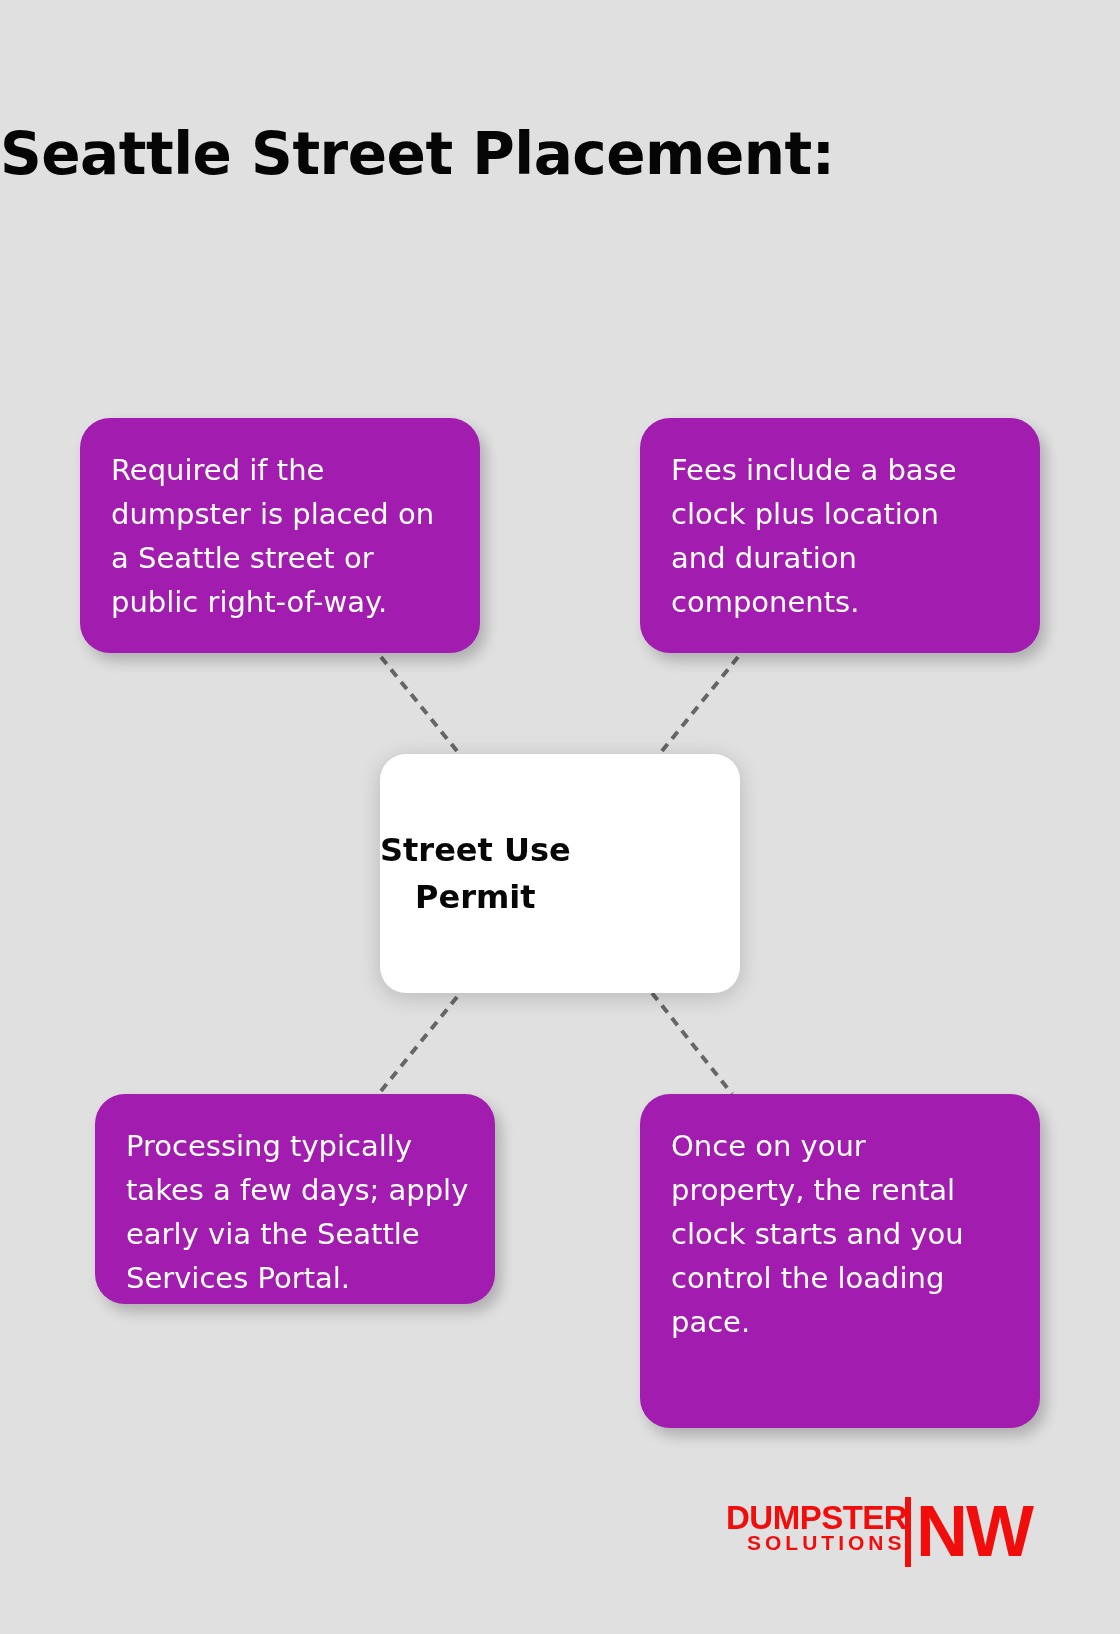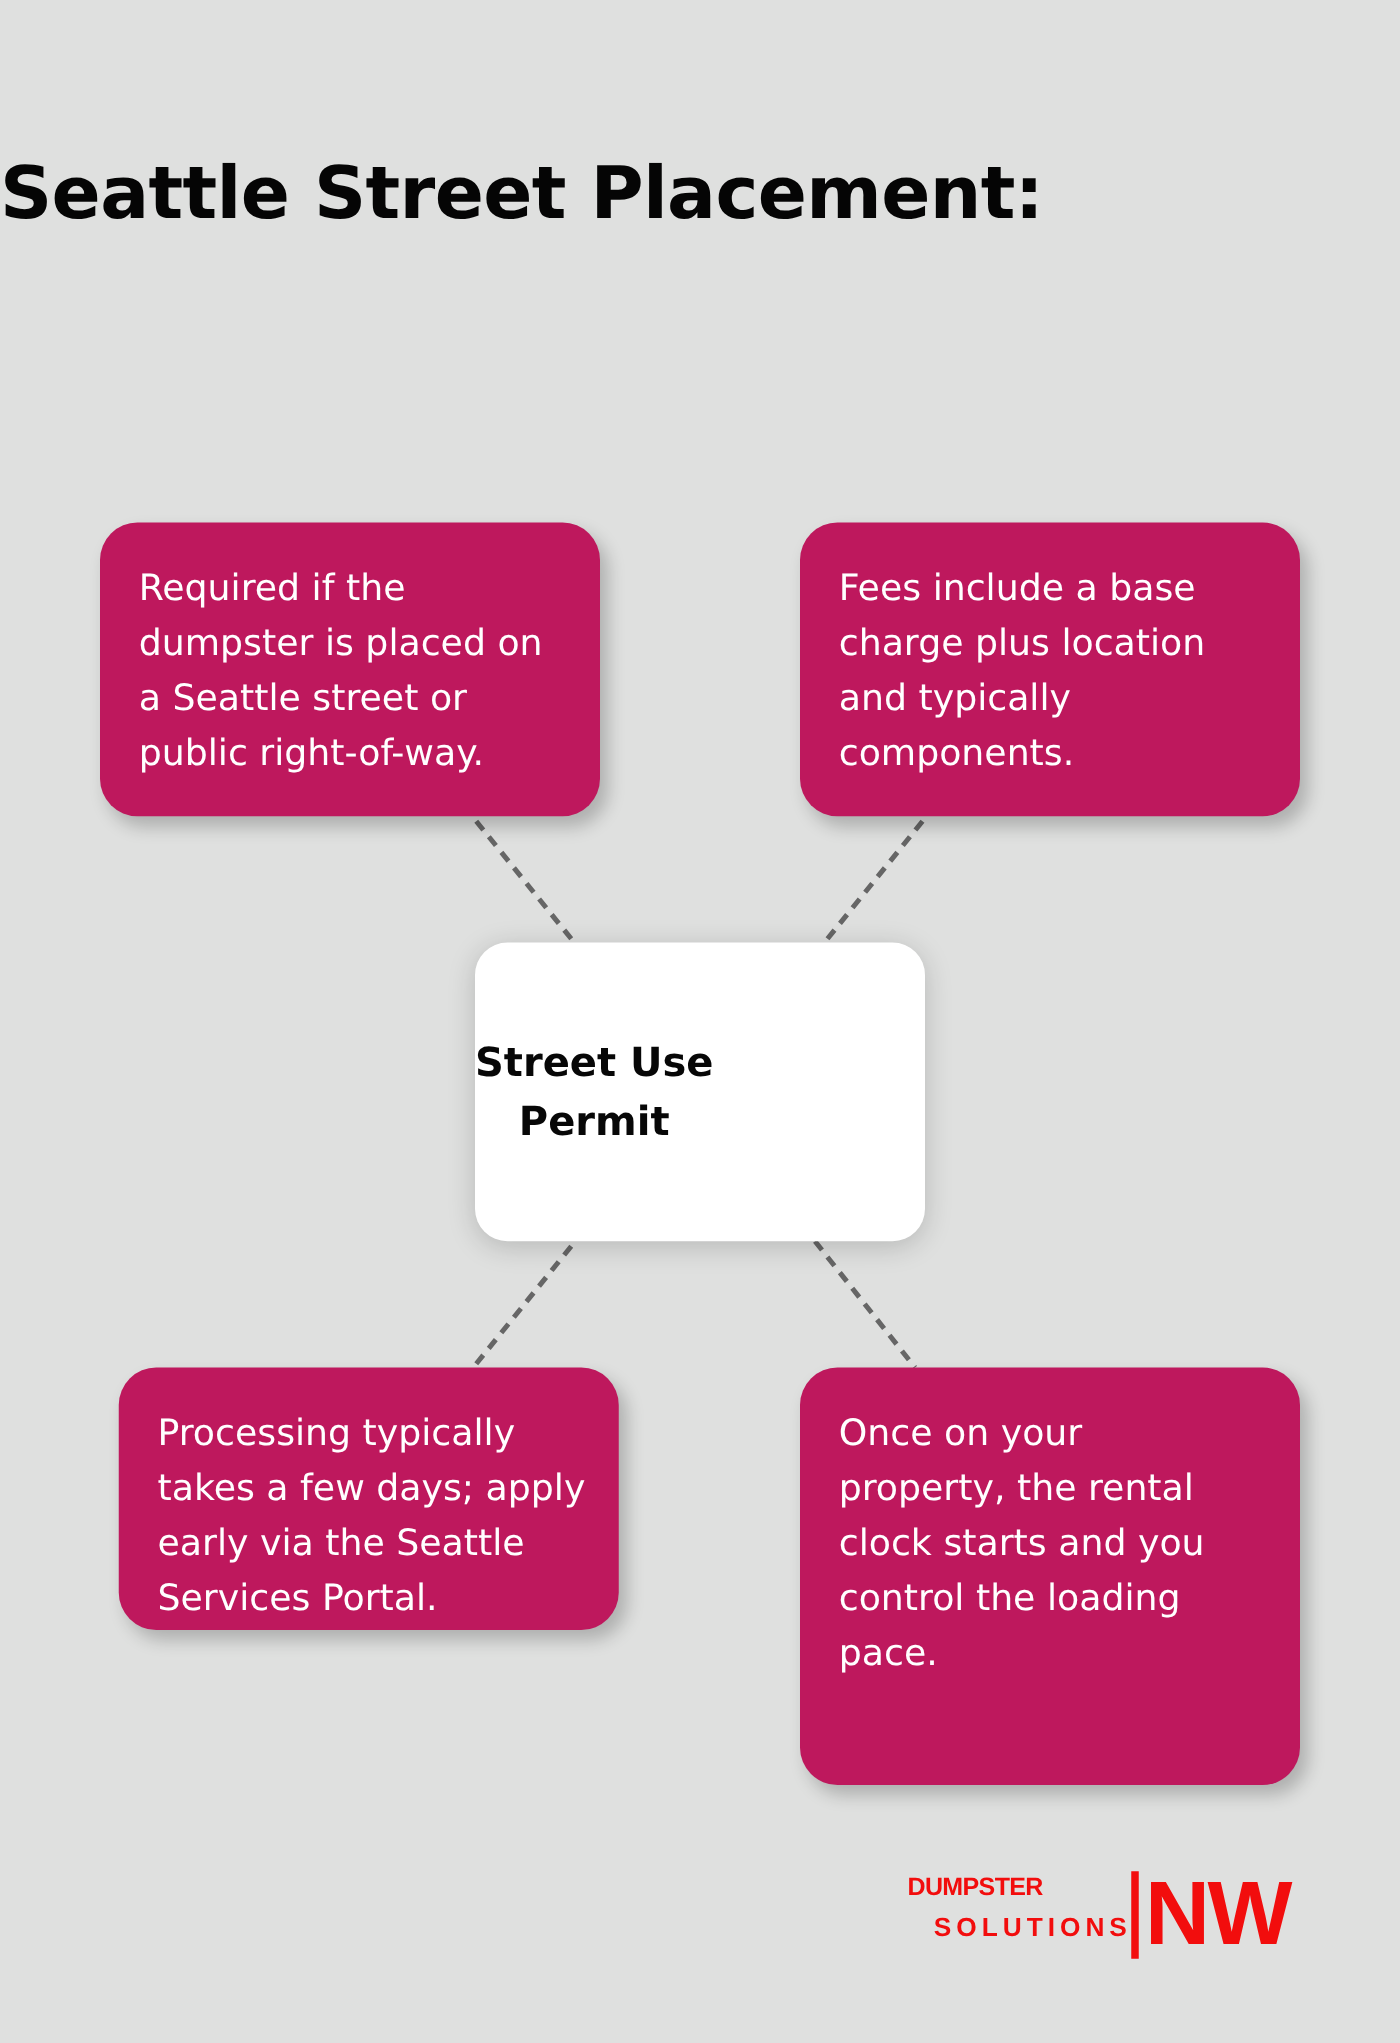--- a/index.html
+++ b/index.html
@@ -6,35 +6,35 @@
   body {
     width:1120px; height:1634px; background:#dfe0df; position:relative; overflow:hidden;
     font-family:"DejaVu Sans","Liberation Sans",sans-serif;
   }
   .title {
     position:absolute; left:0; width:1120px; top:108px; 
     font-size:58px; font-weight:bold; line-height:92px; color:#050505; letter-spacing:-0.5px;
   }
   .title span { display:block; }
   .card {
-    position:absolute; background:#be185d; border-radius:30px;
+    position:absolute; background:#a21caf; border-radius:30px;
     box-shadow:6px 8px 14px rgba(0,0,0,0.22);
     color:#fff; font-size:29px; line-height:44px; box-sizing:border-box;
     padding:30px 20px 0 31px;
   }
   .center {
     position:absolute; left:380px; top:754px; width:360px; height:239px;
     background:#fff; border-radius:26px; box-shadow:0 4px 22px rgba(0,0,0,0.18);
     display:flex; align-items:center; justify-content:flex-start; text-align:center;
     font-size:32px; font-weight:bold; line-height:47px; color:#070707;
   }
   .center span { display:block; }
   svg.lines { position:absolute; left:0; top:0; }
   .logo { position:absolute; left:722px; top:1497px; height:70px; color:#f20d0d; }
-  .logo .l1 { position:absolute; left:4px; top:2px; font-size:20px; font-weight:bold; letter-spacing:-0.5px; white-space:nowrap; font-family:"Liberation Sans",sans-serif; }
+  .logo .l1 { position:absolute; left:4px; top:2px; font-size:33px; font-weight:bold; letter-spacing:-0.5px; white-space:nowrap; font-family:"Liberation Sans",sans-serif; }
   .logo .l2 { position:absolute; left:1px; top:34px; font-size:21px; font-weight:bold; letter-spacing:4px; white-space:nowrap; font-family:"Liberation Sans",sans-serif;margin-left:24px; }
   .logo .bar { position:absolute; left:183px; top:0; width:6px; height:70px; background:#f20d0d; }
   .logo .nw { position:absolute; left:194px; top:-2px; font-size:72px; font-weight:bold; line-height:72px; letter-spacing:-2px; font-family:"Liberation Sans",sans-serif; }
 </style>
 </head>
 <body>
 
 <div class="title">
   <span>Seattle Street Placement:</span>
 </div>
@@ -45,21 +45,21 @@
     <line x1="738" y1="657" x2="662" y2="751"></line>
     <line x1="457" y1="997" x2="381" y2="1091"></line>
     <line x1="652" y1="993" x2="732" y2="1094"></line>
   </g>
 </svg>
 
 <div class="card" style="left:80px;top:418px;width:400px;height:235px;">
   <div>Required if the dumpster is placed on a Seattle street or public right-of-way.</div>
 </div>
 <div class="card" style="left:640px;top:418px;width:400px;height:235px;">
-  <div style="padding-right:30px">Fees include a base charge plus location and typically components.</div>
+  <div style="padding-right:30px">Fees include a base clock plus location and duration components.</div>
 </div>
 <div class="card" style="left:95px;top:1094px;width:400px;height:210px;">
   <div style="margin-right:-14px">Processing typically takes a few days; apply early via the Seattle Services Portal.</div>
 </div>
 <div class="card" style="left:640px;top:1094px;width:400px;height:334px;">
   <div style="padding-right:40px">Once on your property, the rental clock starts and you control the loading pace.</div>
 </div>
 
 <div class="center">
   <div>

